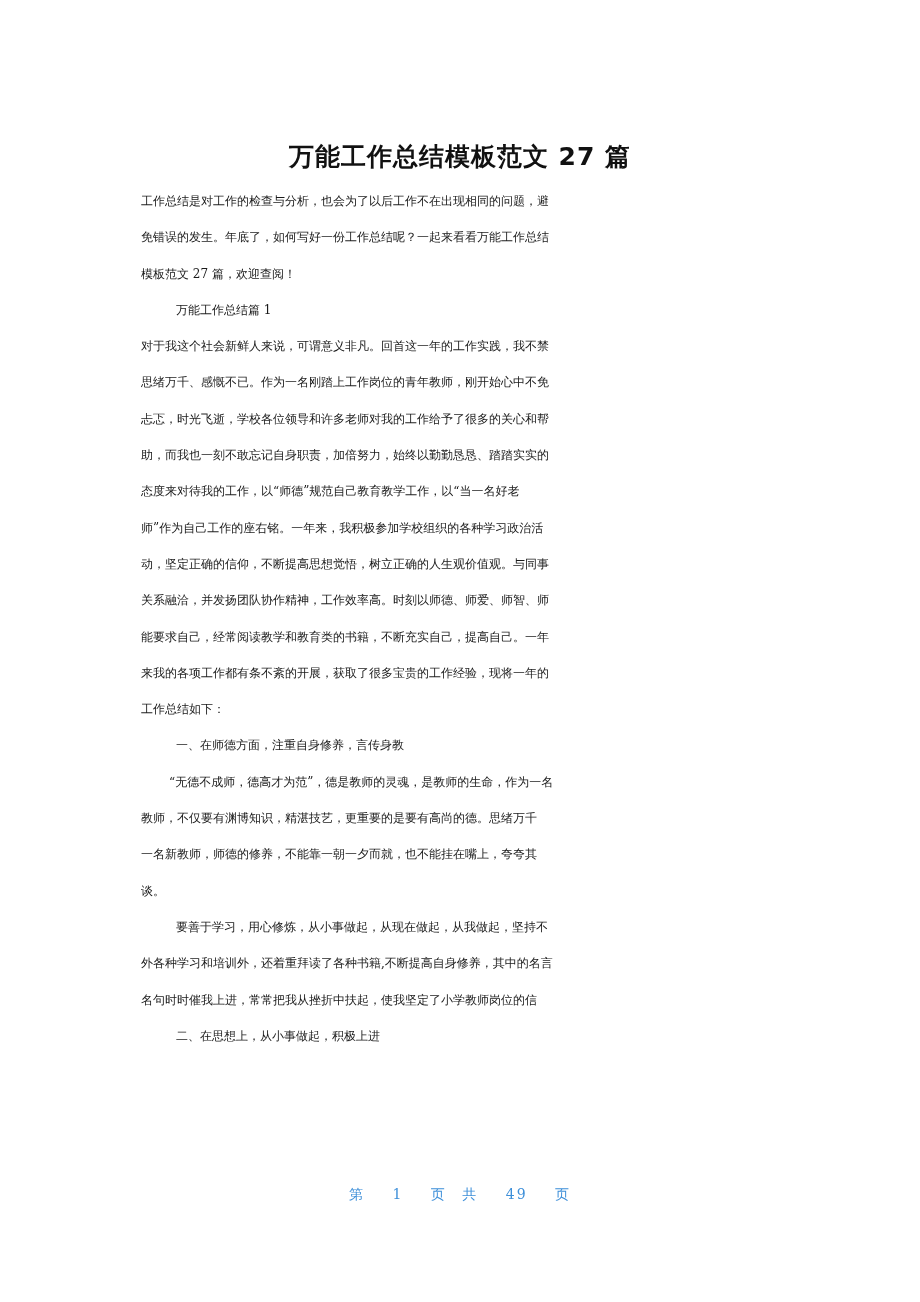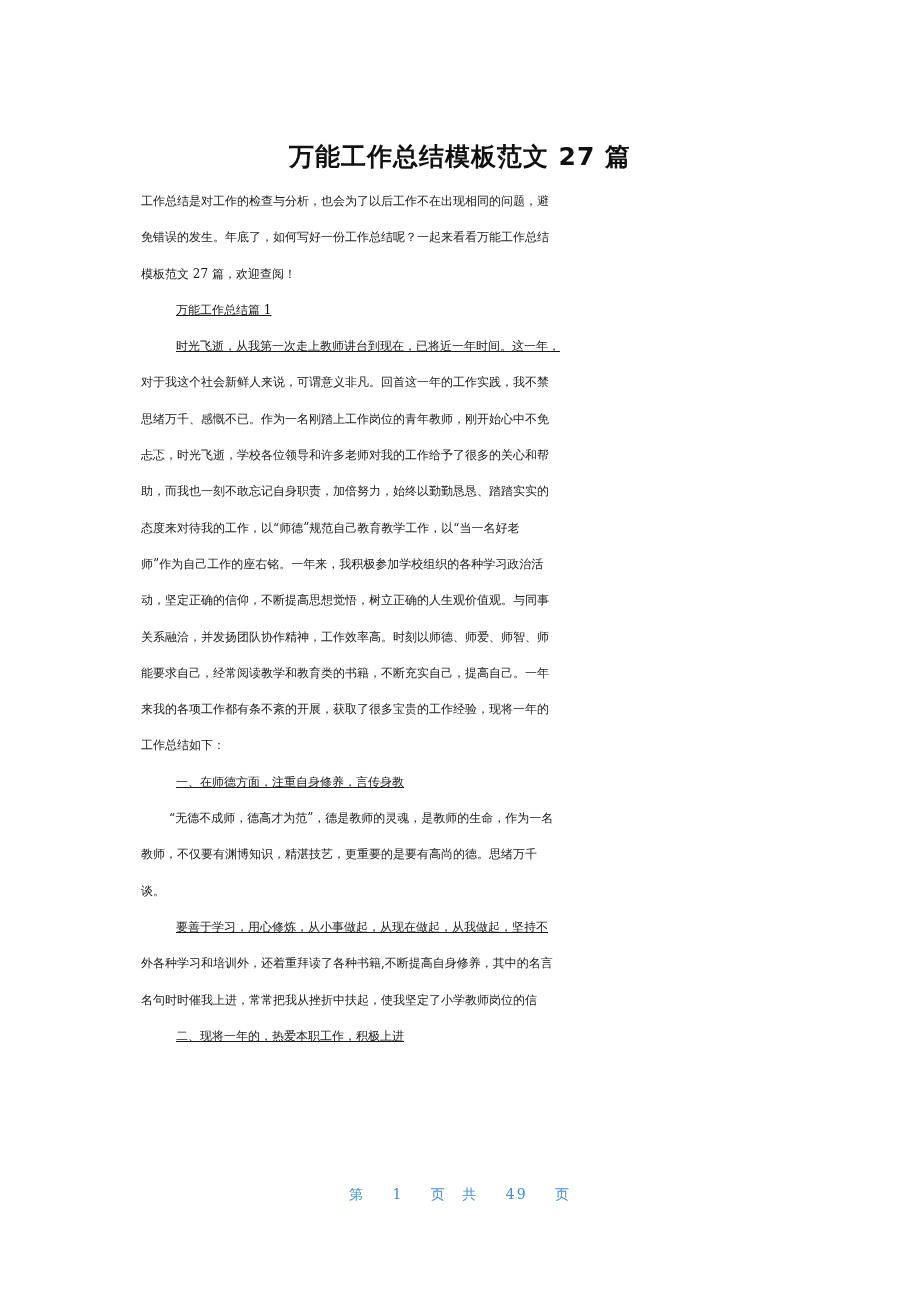--- a/index.html
+++ b/index.html
@@ -45,21 +45,20 @@
     }
     .para {
       margin: 0;
       padding: 0;
       text-align: justify;
       text-align-last: left;
       word-break: break-all;
     }
     .indent {
       text-indent: 35px;
-      text-decoration: underline;
     }
     .quote-indent {
       text-indent: 28px;
     }
     .footer {
       position: absolute;
       left: 0;
       width: 920px;
       top: 1186px;
       text-align: center;
@@ -78,40 +77,40 @@
 <div class="page">
 
   <div class="title">万能工作总结模板范文 27 篇</div>
 
   <div class="body-text">
 
     <div class="para">工作总结是对工作的检查与分析，也会为了以后工作不在出现相同的问题，避</div>
     <div class="para">免错误的发生。年底了，如何写好一份工作总结呢？一起来看看万能工作总结</div>
     <div class="para">模板范文 27 篇，欢迎查阅！</div>
     <div class="para indent">万能工作总结篇 1</div>
-    <div class="para indent">时光飞逝，从我第一次走上教师讲台到现在，已将近一年时间。这一年，</div>
     <div class="para">对于我这个社会新鲜人来说，可谓意义非凡。回首这一年的工作实践，我不禁</div>
     <div class="para">思绪万千、感慨不已。作为一名刚踏上工作岗位的青年教师，刚开始心中不免</div>
     <div class="para">忐忑，时光飞逝，学校各位领导和许多老师对我的工作给予了很多的关心和帮</div>
     <div class="para">助，而我也一刻不敢忘记自身职责，加倍努力，始终以勤勤恳恳、踏踏实实的</div>
     <div class="para">态度来对待我的工作，以“师德”规范自己教育教学工作，以“当一名好老</div>
     <div class="para">师”作为自己工作的座右铭。一年来，我积极参加学校组织的各种学习政治活</div>
     <div class="para">动，坚定正确的信仰，不断提高思想觉悟，树立正确的人生观价值观。与同事</div>
     <div class="para">关系融洽，并发扬团队协作精神，工作效率高。时刻以师德、师爱、师智、师</div>
     <div class="para">能要求自己，经常阅读教学和教育类的书籍，不断充实自己，提高自己。一年</div>
     <div class="para">来我的各项工作都有条不紊的开展，获取了很多宝贵的工作经验，现将一年的</div>
     <div class="para">工作总结如下：</div>
     <div class="para indent">一、在师德方面，注重自身修养，言传身教</div>
     <div class="para quote-indent">“无德不成师，德高才为范”，德是教师的灵魂，是教师的生命，作为一名</div>
     <div class="para">教师，不仅要有渊博知识，精湛技艺，更重要的是要有高尚的德。思绪万千</div>
+    <div class="para">一名新教师，师德的修养，不能靠一朝一夕而就，也不能挂在嘴上，夸夸其</div>
     <div class="para">谈。</div>
     <div class="para indent">要善于学习，用心修炼，从小事做起，从现在做起，从我做起，坚持不</div>
     <div class="para">外各种学习和培训外，还着重拜读了各种书籍,不断提高自身修养，其中的名言</div>
     <div class="para">名句时时催我上进，常常把我从挫折中扶起，使我坚定了小学教师岗位的信</div>
-    <div class="para indent">二、现将一年的，热爱本职工作，积极上进</div>
+    <div class="para indent">二、在思想上，从小事做起，积极上进</div>
   </div>
 
   <div class="footer">
     <span>第</span>
     <span>1</span>
     <span>页 共</span>
     <span>49</span>
     <span>页</span>
   </div>
 

